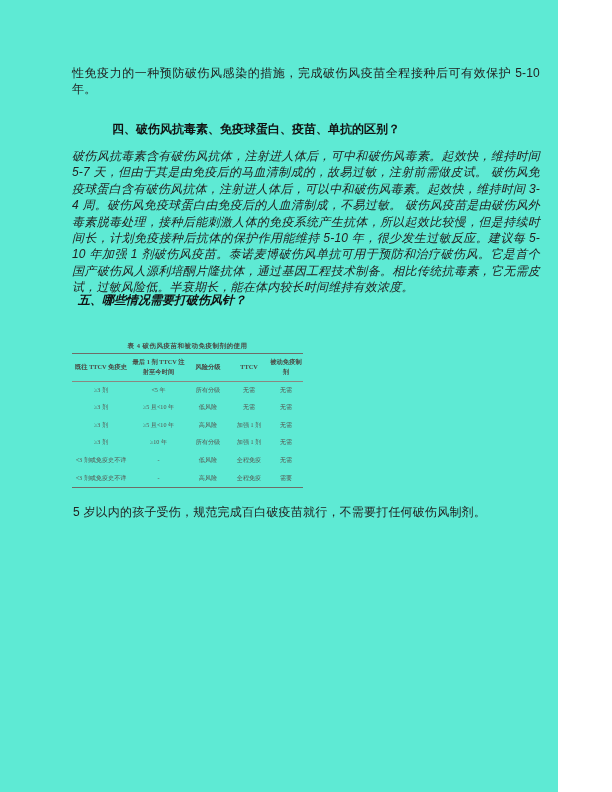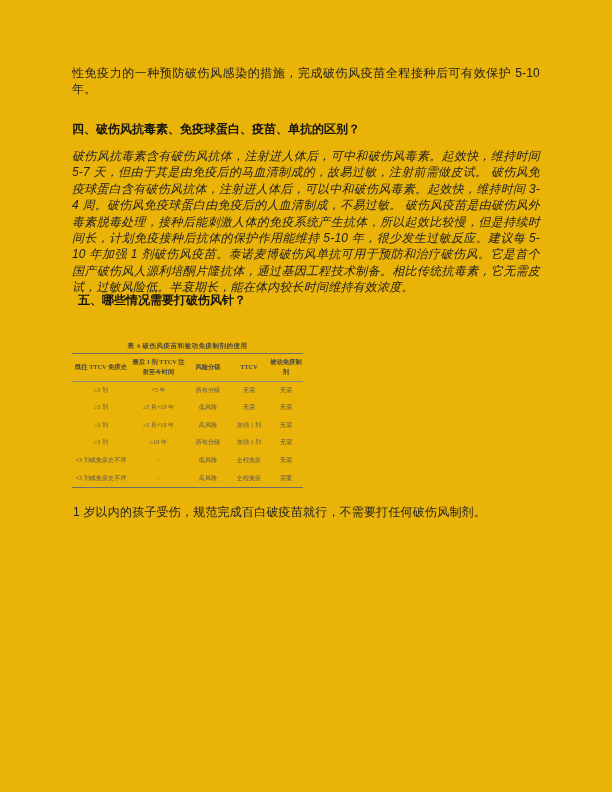--- a/index.html
+++ b/index.html
@@ -2,23 +2,23 @@
 <html lang="zh"><head>
 <meta charset="utf-8">
 <style>
   html, body {
     margin: 0;
     padding: 0;
     background: #ffffff;
   }
   .page {
     position: relative;
-    width: 612px;
+    width: 558px;
     height: 792px;
-    background: #eab308;
+    background: #5eead4;
     overflow: hidden;
     font-family: "Liberation Sans", "DejaVu Sans", sans-serif;
     color: #1f1f1f;
   }
   .textblock {
     position: absolute;
     left: 72px;
     width: 468px;
     font-size: 12px;
     line-height: 16.4px;
@@ -28,23 +28,23 @@
   }
   .heading {
     position: absolute;
     left: 72px;
     width: 468px;
     font-size: 12px;
     font-weight: 700;
     color: #111111;
   }
   #para-intro   { top: 65px;  }
-  #heading-four { top: 121px; }
+  #heading-four { top: 121px; margin-left: 40px; }
   #para-four    { top: 148px; font-style: italic; }
-  #heading-five { top: 292px; padding-left: 6px; }
+  #heading-five { top: 292px; padding-left: 6px; font-style: italic; }
   #para-five    { top: 317px; }
   #para-note    { top: 504px; left: 73px; }
 
   
   .table-figure {
     position: absolute;
     top: 342px;
     left: 72px;
     width: 231px;
     font-family: "Liberation Serif", "DejaVu Serif", serif;
@@ -161,15 +161,15 @@
             <td>&lt;3 剂或免疫史不详</td>
             <td>-</td>
             <td>高风险</td>
             <td>全程免疫</td>
             <td>需要</td>
           </tr>
         </tbody>
     </table>
   </div>
 
-  <div class="textblock" id="para-note">1 岁以内的孩子受伤，规范完成百白破疫苗就行，不需要打任何破伤风制剂。</div>
+  <div class="textblock" id="para-note">5 岁以内的孩子受伤，规范完成百白破疫苗就行，不需要打任何破伤风制剂。</div>
 
 </div>
 
 </body></html>

